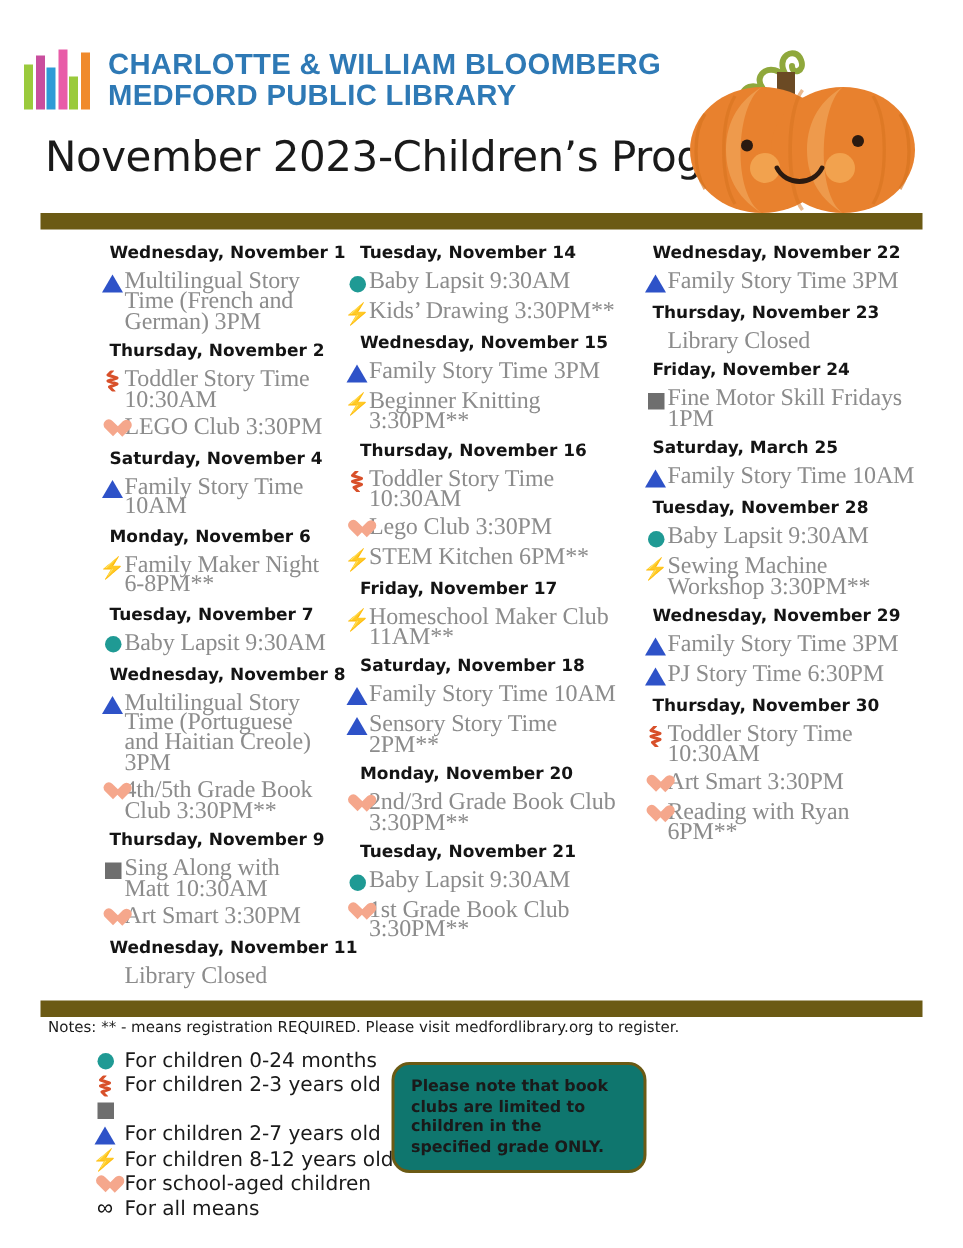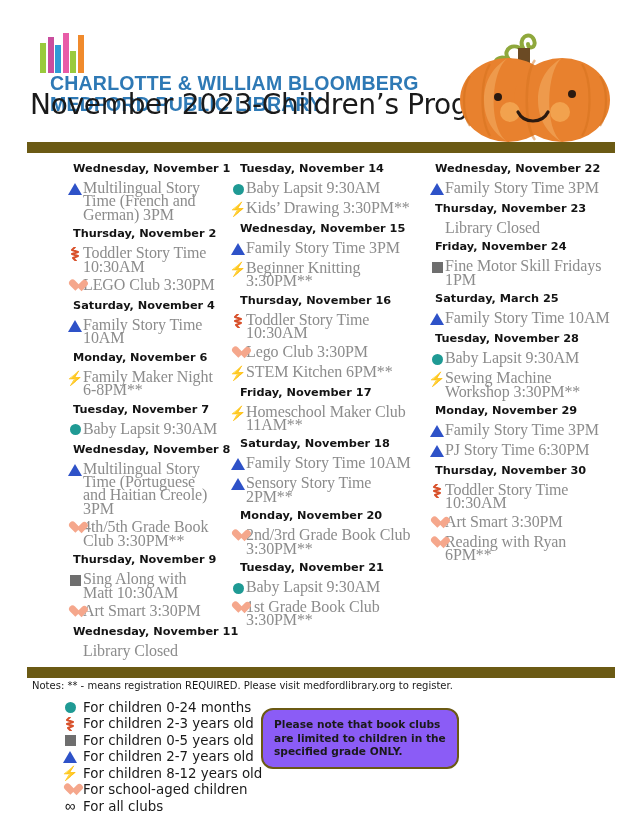--- a/index.html
+++ b/index.html
@@ -6,21 +6,21 @@
   html, body {
     width: 642px; height: 832px;
     background: #ffffff;
     font-family: "Liberation Sans", sans-serif;
     overflow: hidden;
   }
   .page { position: relative; width: 642px; height: 832px; background:#fff; }
 
   
   .header { position:relative; height:140px; }
-  .logo-block { position:absolute; left:40px; top:33px; display:flex; align-items:flex-start;flex-direction:column; }
+  .logo-block { position:absolute; left:16px; top:33px; display:flex; align-items:flex-start; }
   .books-icon { display:flex; align-items:flex-end; height:40px; width:46px; gap:1.5px; }
   .books-icon i { display:block; width:6px; border-radius:0; }
   .lib-name {
     margin-left:10px; color:#2E79B5; font-weight:bold;
     font-size:19.5px; line-height:21px; letter-spacing:0.2px;
     font-family:"Liberation Sans", sans-serif;
   }
   .lib-name span { display:block; white-space:nowrap; }
   .page-title {
     position:absolute; left:30px; top:88px;
@@ -89,22 +89,22 @@
   }
   .legend { position:absolute; left:57px; top:699px; }
   .legend-row { display:flex; align-items:center; height:16.5px; }
   .legend-icon { flex:0 0 26px; display:flex; align-items:center; justify-content:center; }
   .legend-label {
     font-size:13.4px; color:#1a1a1a; white-space:nowrap;
     font-family:"DejaVu Sans", sans-serif;
   }
 
   .note-box {
-    position:absolute; left:261px; top:708px; width:198px;
-    background:#8b5cf6; border:2.5px solid #6B5A14; border-radius:12px;
+    position:absolute; left:261px; top:708px; width:170px;
+    background:#0f766e; border:2.5px solid #6B5A14; border-radius:12px;
     padding:8px 11px;
   }
   .note-box p {
     font-size:10.6px; line-height:13.6px; color:#1a1a1a; font-weight:bold;
     font-family:"DejaVu Sans", sans-serif;
   }
 </style>
 </head>
 <body>
 
@@ -359,21 +359,21 @@
             <span class="ico-circle"></span>
           </span>
           <span class="ev-text">Baby Lapsit  9:30AM</span>
         </div>
         <div class="event">
           <span class="ev-icon">
             <span class="ico-bolt">⚡</span>
           </span>
           <span class="ev-text">Sewing Machine Workshop 3:30PM**</span>
         </div>
-        <div class="day-head">Monday, November 29</div>
+        <div class="day-head">Wednesday, November 29</div>
         <div class="event">
           <span class="ev-icon">
             <span class="ico-triangle"></span>
           </span>
           <span class="ev-text">Family Story Time  3PM</span>
         </div>
         <div class="event">
           <span class="ev-icon">
             <span class="ico-triangle"></span>
           </span>
@@ -418,21 +418,20 @@
           <span class="ico-squiggle"><svg viewBox="0 0 10 14" width="10" height="14">
               <path d="M5 0 L2 3 L8 5 L2 7 L8 9 L3 11 L6 14" fill="none" stroke="#D8502A" stroke-width="2" stroke-linecap="round" stroke-linejoin="round"></path>
             </svg></span>
         </span>
         <span class="legend-label">For children 2-3 years old</span>
       </div>
       <div class="legend-row">
         <span class="legend-icon">
           <span class="ico-square"></span>
         </span>
-        <span class="legend-label">For children 0-5 years old</span>
       </div>
       <div class="legend-row">
         <span class="legend-icon">
           <span class="ico-triangle"></span>
         </span>
         <span class="legend-label">For children 2-7 years old</span>
       </div>
       <div class="legend-row">
         <span class="legend-icon">
           <span class="ico-bolt">⚡</span>
@@ -442,21 +441,21 @@
       <div class="legend-row">
         <span class="legend-icon">
           <span class="ico-heart"></span>
         </span>
         <span class="legend-label">For school-aged children</span>
       </div>
       <div class="legend-row">
         <span class="legend-icon">
           <span class="ico-infinity">∞</span>
         </span>
-        <span class="legend-label">For all clubs</span>
+        <span class="legend-label">For all means</span>
       </div>
     </div>
 
   <div class="note-box">
     <p>Please note that book clubs are limited to children in the specified grade ONLY.</p>
   </div>
 
 </div>
 
 </body></html>

